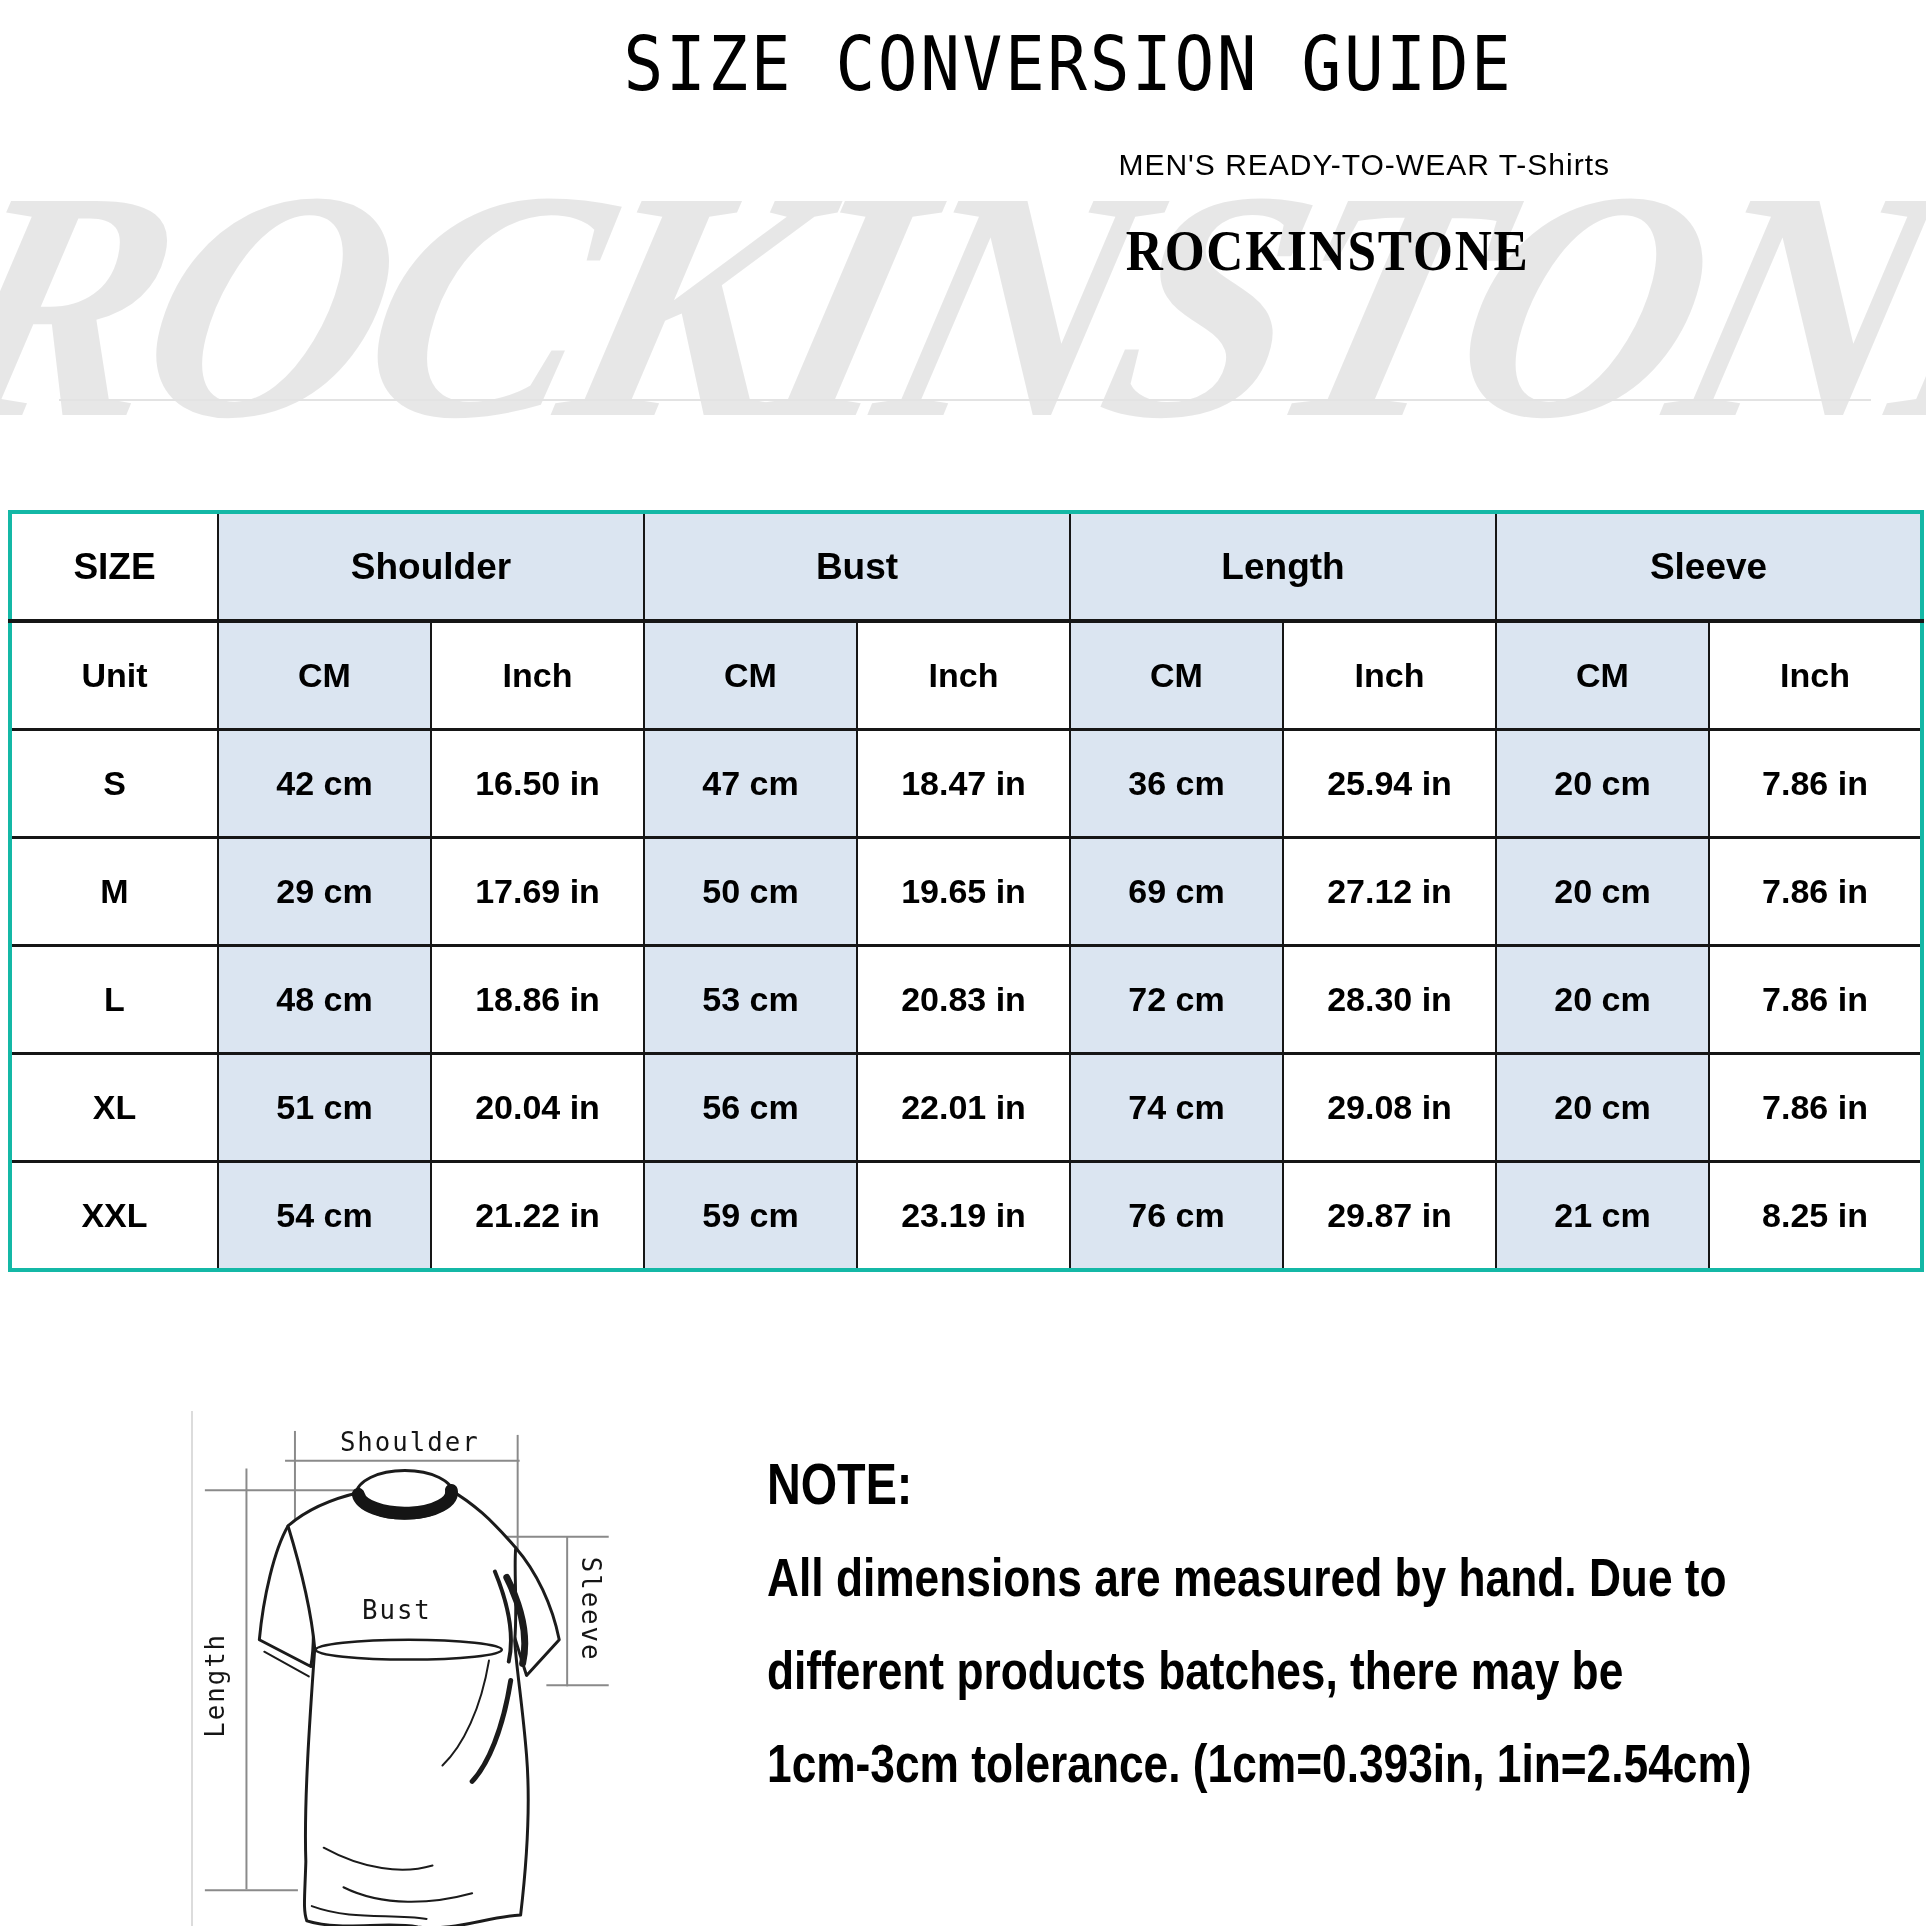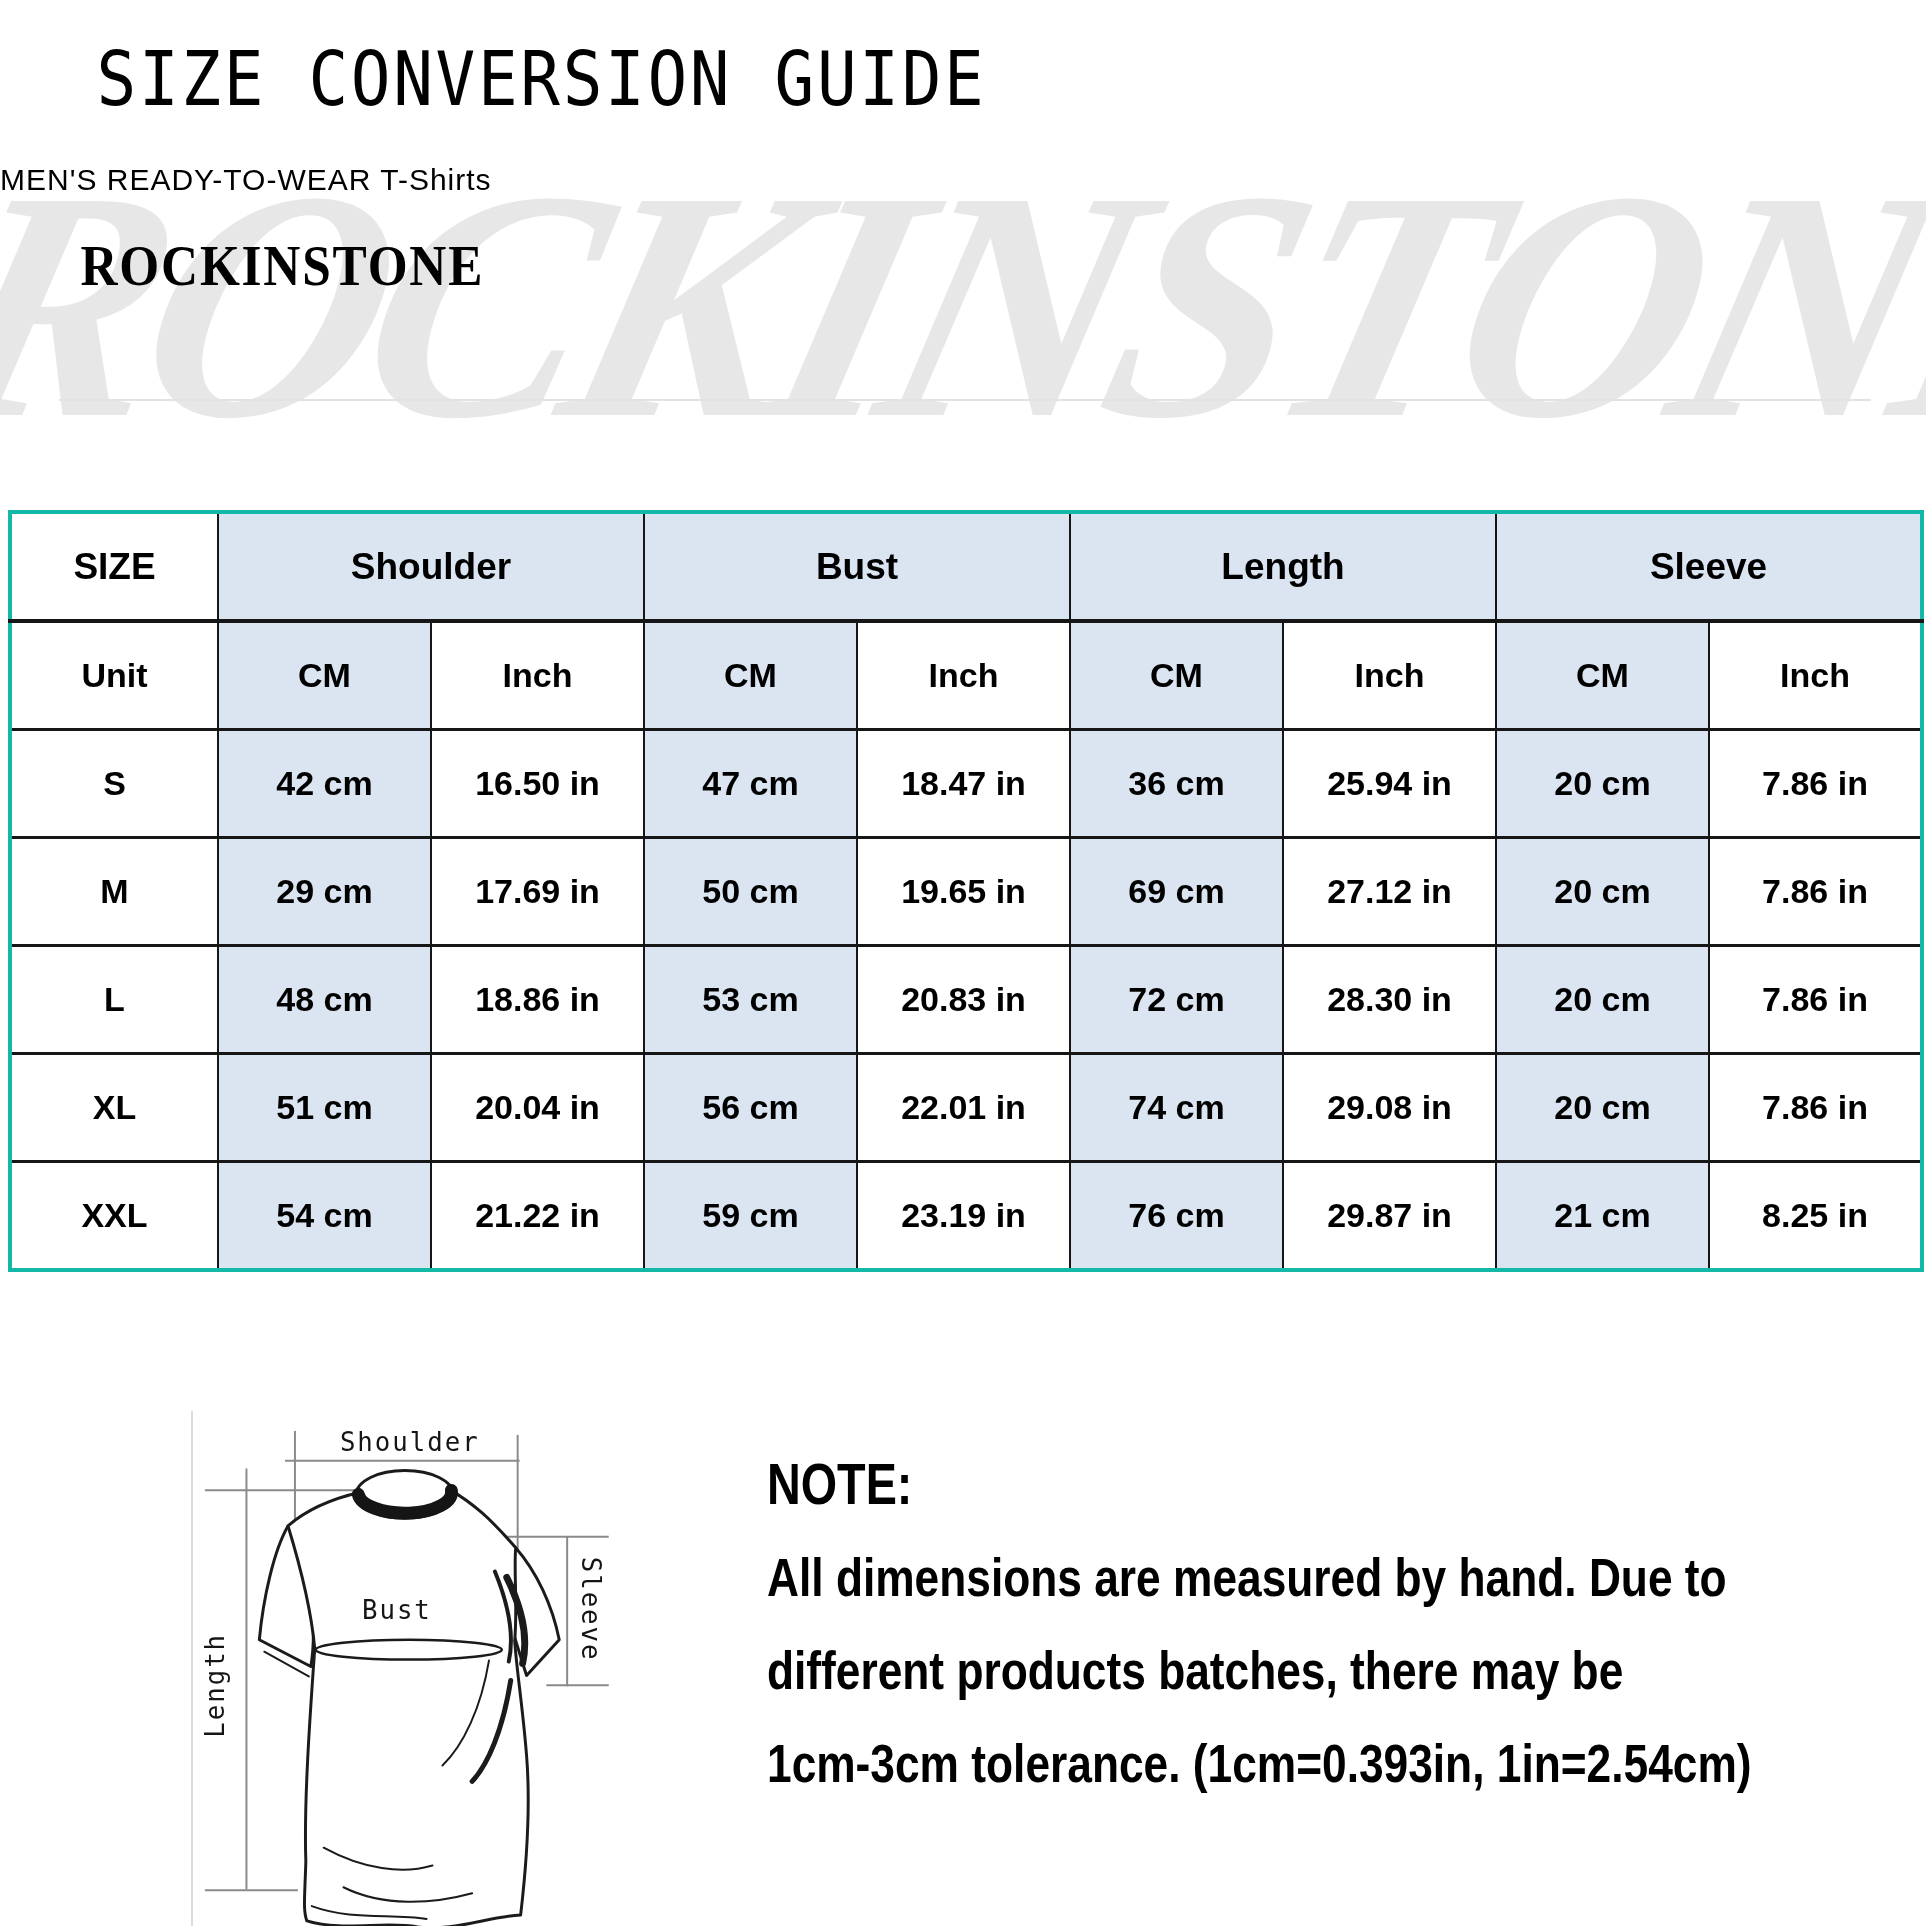--- a/index.html
+++ b/index.html
@@ -16,21 +16,21 @@
     font-size:327px; line-height:356px; letter-spacing:-14px; white-space:nowrap;
     color:#000; opacity:0.09; transform:skewX(-14deg);
     z-index:0; user-select:none; pointer-events:none;
   }
   .brand-rule {
     position:absolute; top:399px; left:59px; width:1812px; height:0;
     border-top:2px solid #e3e3e3; z-index:1;
   }
 
   
-  .top-block { position:absolute; top:0; left:0; width:1610px; text-align:left; z-index:2;margin-top:15px; }
+  .top-block { position:absolute; top:0; left:0; width:1610px; text-align:right; z-index:2; }
   .title {
     margin:20px 0 0; font-family:"DejaVu Sans Mono", monospace; font-weight:400;
     font-size:75px; letter-spacing:3px; white-space:nowrap;
     transform:scaleX(0.88); transform-origin:center top; color:#000;
   }
   .subtitle { margin:40px 0 0; font-size:30px; font-weight:normal; letter-spacing:1px; }
   .desc {
     margin:50px 0 0; font-family:"Liberation Serif", serif; font-style:italic;
     font-size:30px; line-height:1.85; color:#141414;
   }

